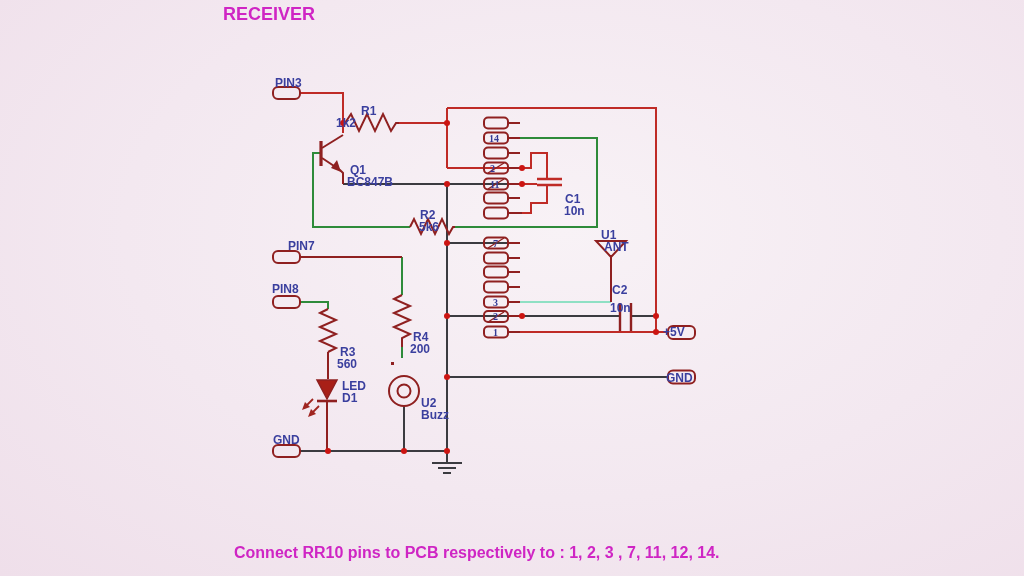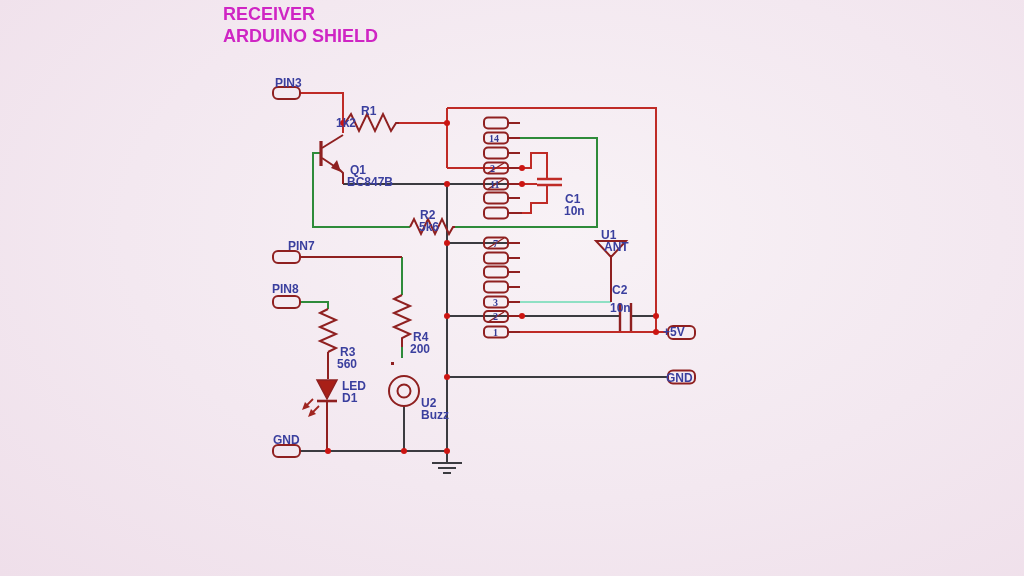--- a/index.html
+++ b/index.html
@@ -130,21 +130,21 @@
       <circle cx="522" cy="316" r="3"></circle>
       <circle cx="656" cy="316" r="3"></circle>
       <circle cx="656" cy="332" r="3"></circle>
       <circle cx="447" cy="377" r="3"></circle>
       <circle cx="328" cy="451" r="3"></circle>
       <circle cx="404" cy="451" r="3"></circle>
       <circle cx="447" cy="451" r="3"></circle>
     </g>
   </svg>
 
-  <div class="title"><span>RECEIVER</span><br><span>ARDUINO SHIELD</span></div>
+  <div class="title"><span>RECEIVER</span><br></div>
 
   <div class="lbl" style="left:275px;top:57px">PIN3</div>
   <div class="lbl" style="left:361px;top:85px">R1</div>
   <div class="lbl" style="left:336px;top:97px">1k2</div>
   <div class="lbl" style="left:350px;top:144px">Q1</div>
   <div class="lbl" style="left:347px;top:156px">BC847B</div>
   <div class="lbl" style="left:420px;top:189px">R2</div>
   <div class="lbl" style="left:419px;top:201px">5k6</div>
   <div class="lbl" style="left:288px;top:220px">PIN7</div>
   <div class="lbl" style="left:272px;top:263px">PIN8</div>
@@ -167,13 +167,14 @@
   <div class="lbl" style="left:666px;top:352px">GND</div>
 
   <div class="pinnum" style="left:489px;top:134px">14</div>
   <div class="pinnum" style="left:490px;top:164px">2</div>
   <div class="pinnum" style="left:490px;top:180px">11</div>
   <div class="pinnum" style="left:493px;top:239px">7</div>
   <div class="pinnum" style="left:493px;top:298px">3</div>
   <div class="pinnum" style="left:493px;top:312px">2</div>
   <div class="pinnum" style="left:493px;top:328px">1</div>
 
+  <div class="note">Connect RR10 pins to PCB respectively to : 1, 2, 3 , 7, 11, 12, 14.</div>
 </div>
 
 </body></html>

